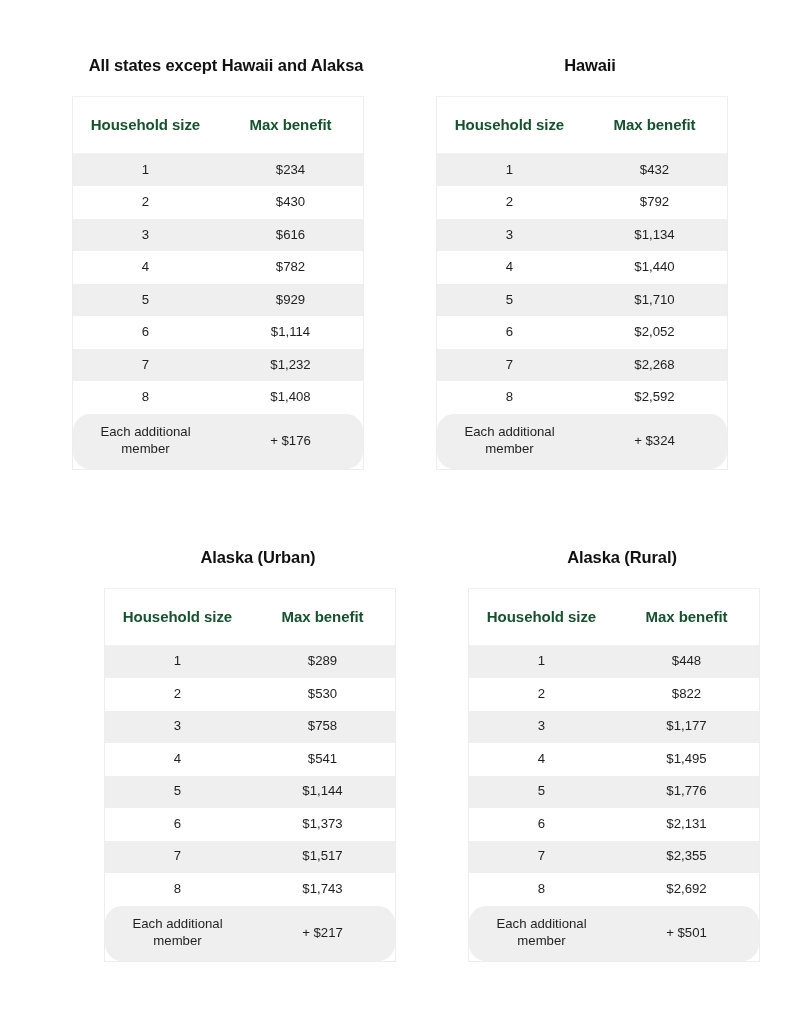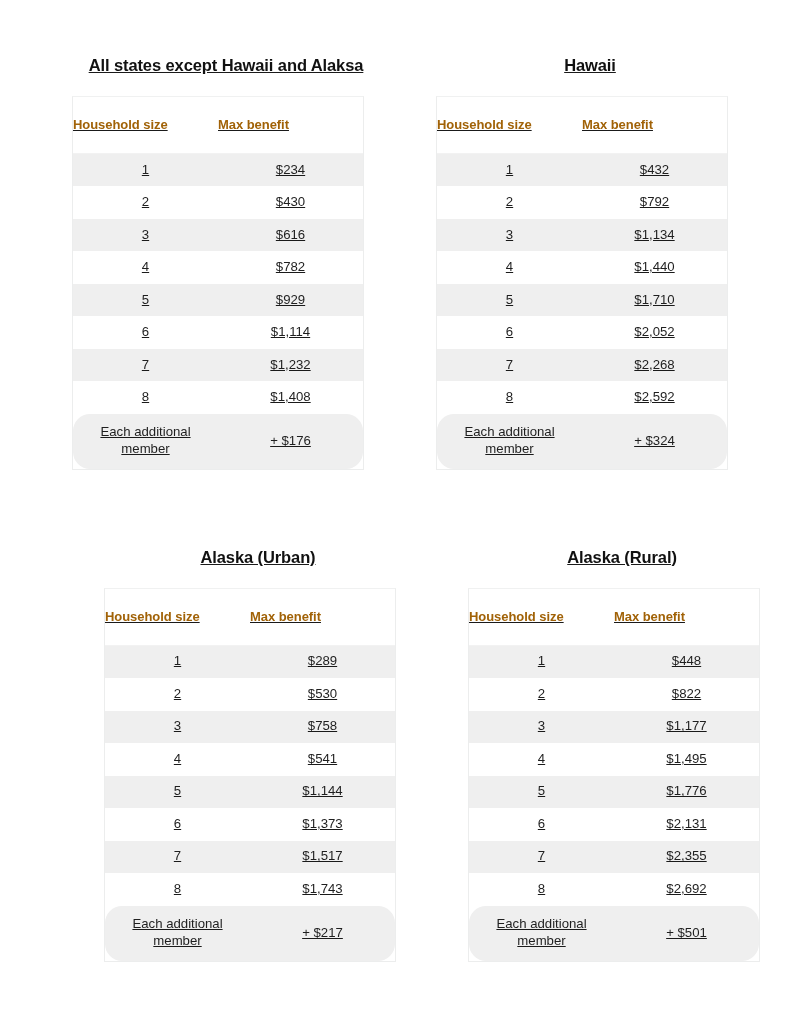--- a/index.html
+++ b/index.html
@@ -25,21 +25,20 @@
 
   .grid {
     display: grid;
     grid-template-columns: 292px 292px;
     column-gap: 72px;
     row-gap: 0;
   }
 
   .panel {
     width: 308px;
-    text-decoration: underline;
   }
 
   .panel.row2 {
     margin-top: 78px;
     margin-left: 32px;
   }
 
   .panel-title {
     font-size: 16.5px;
     font-weight: bold;
@@ -63,24 +62,24 @@
   .thead {
     display: flex;
     background: #ffffff;
     height: 56px;
     align-items: center;
     border-bottom: 1px solid #f2f2f2;
   }
 
   .th {
     flex: 1 1 50%;
-    text-align: left;
-    font-size: 13px;
+    text-align: center;
+    font-size: 15px;
     font-weight: bold;
-    color: #a16207;
+    color: #14532d;
     letter-spacing: -0.05px;
   }
 
   .tr {
     display: flex;
     height: 32.5px;
     align-items: center;
     background: #ffffff;
   }
 

